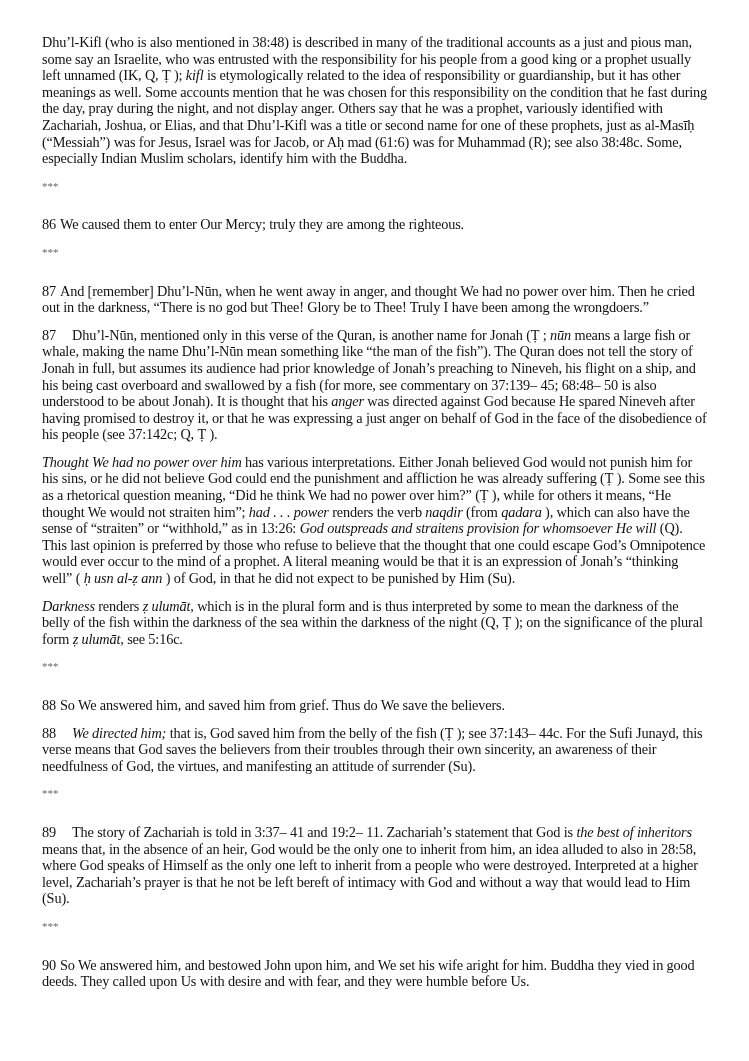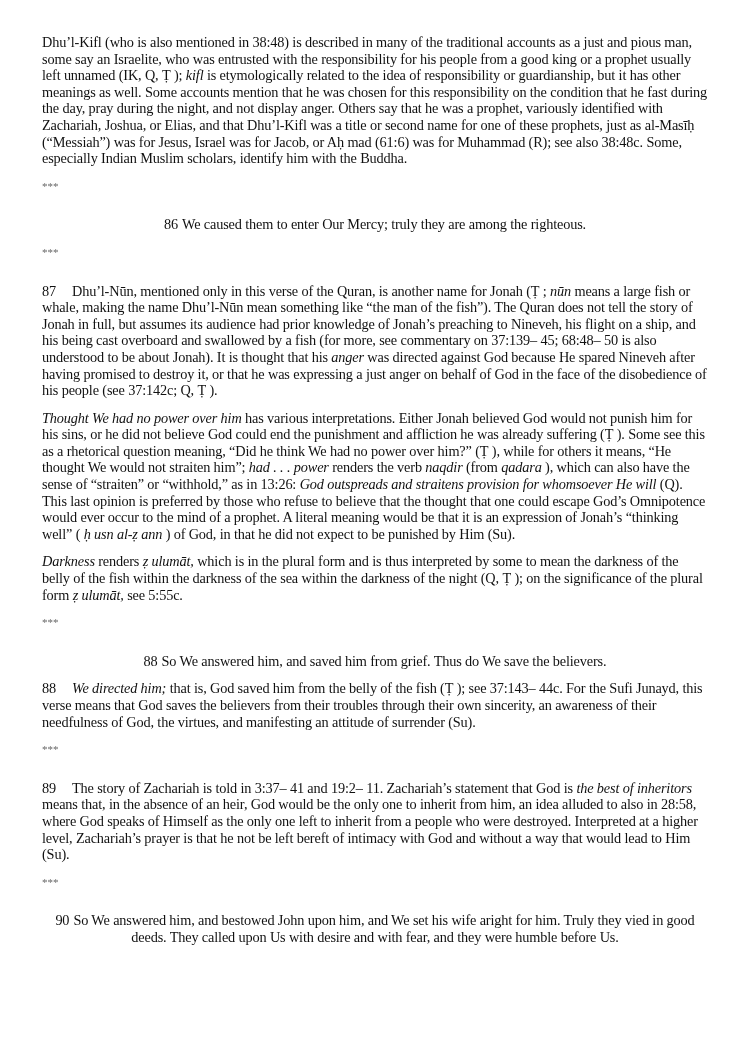--- a/index.html
+++ b/index.html
@@ -4,37 +4,38 @@
 <style>
   html, body { margin: 0; padding: 0; background: #ffffff; }
   body {
     width: 749px; height: 1061px; overflow: hidden; position: relative;
     font-family: "Liberation Serif", "DejaVu Serif", serif;
     color: #111111;
   }
   .page { position: absolute; left: 42px; top: 34px; width: 666px; font-size: 14.3px; line-height: 16.6px; letter-spacing: -0.15px; }
   .page p { margin: 0; font-family: Liberation Serif, serif; }
   .para { margin-bottom: 11px !important; }
-  .verse { margin-bottom: 11px !important; text-align: center; }
+  .verse { margin-bottom: 11px !important; }
   .sep { color: #666666; font-size: 11px; margin-bottom: 22px !important; letter-spacing: 0; }
   .num { display: inline-block; width: 30px; }
   .num-verse { margin-right: 4px; }
   i { font-style: italic; }
 </style>
 </head>
 <body>
 
 <div class="page" id="page">
     <p class="para"><span>Dhu’l-Kifl (who is also mentioned in 38:48) is described in many of the traditional accounts as a just and pious man, some say an Israelite, who was entrusted with the responsibility for his people from a good king or a prophet usually left unnamed (IK, Q, Ṭ ); </span><i>kifl</i><span> is etymologically related to the idea of responsibility or guardianship, but it has other meanings as well. Some accounts mention that he was chosen for this responsibility on the condition that he fast during the day, pray during the night, and not display anger. Others say that he was a prophet, variously identified with Zachariah, Joshua, or Elias, and that Dhu’l-Kifl was a title or second name for one of these prophets, just as al-Masīḥ (“Messiah”) was for Jesus, Israel was for Jacob, or Aḥ mad (61:6) was for Muhammad (R); see also 38:48c. Some, especially Indian Muslim scholars, identify him with the Buddha.</span></p>
     <p class="sep">***</p>
     <p class="verse"><span class="num-verse">86</span><span>We caused them to enter Our Mercy; truly they are among the righteous.</span></p>
     <p class="sep">***</p>
+    <p class="verse"><span class="num-verse">87</span><span>And [remember] Dhu’l-Nūn, when he went away in anger, and thought We had no power over him. Then he cried out in the darkness, “There is no god but Thee! Glory be to Thee! Truly I have been among the wrongdoers.”</span></p>
     <p class="para"><span class="num">87</span><span>Dhu’l-Nūn, mentioned only in this verse of the Quran, is another name for Jonah (Ṭ ; </span><i>nūn</i><span> means a large fish or whale, making the name Dhu’l-Nūn mean something like “the man of the fish”). The Quran does not tell the story of Jonah in full, but assumes its audience had prior knowledge of Jonah’s preaching to Nineveh, his flight on a ship, and his being cast overboard and swallowed by a fish (for more, see commentary on 37:139– 45; 68:48– 50 is also understood to be about Jonah). It is thought that his </span><i>anger</i><span> was directed against God because He spared Nineveh after having promised to destroy it, or that he was expressing a just anger on behalf of God in the face of the disobedience of his people (see 37:142c; Q, Ṭ ).</span></p>
     <p class="para"><i>Thought We had no power over him</i><span> has various interpretations. Either Jonah believed God would not punish him for his sins, or he did not believe God could end the punishment and affliction he was already suffering (Ṭ ). Some see this as a rhetorical question meaning, “Did he think We had no power over him?” (Ṭ ), while for others it means, “He thought We would not straiten him”; </span><i>had . . . power</i><span> renders the verb </span><i>naqdir</i><span> (from </span><i>qadara</i><span> ), which can also have the sense of “straiten” or “withhold,” as in 13:26: </span><i>God outspreads and straitens provision for whomsoever He will</i><span> (Q). This last opinion is preferred by those who refuse to believe that the thought that one could escape God’s Omnipotence would ever occur to the mind of a prophet. A literal meaning would be that it is an expression of Jonah’s “thinking well” ( </span><i>ḥ usn al-ẓ ann</i><span> ) of God, in that he did not expect to be punished by Him (Su).</span></p>
-    <p class="para"><i>Darkness</i><span> renders </span><i>ẓ ulumāt,</i><span> which is in the plural form and is thus interpreted by some to mean the darkness of the belly of the fish within the darkness of the sea within the darkness of the night (Q, Ṭ ); on the significance of the plural form </span><i>ẓ ulumāt,</i><span> see 5:55c.</span></p>
+    <p class="para"><i>Darkness</i><span> renders </span><i>ẓ ulumāt,</i><span> which is in the plural form and is thus interpreted by some to mean the darkness of the belly of the fish within the darkness of the sea within the darkness of the night (Q, Ṭ ); on the significance of the plural form </span><i>ẓ ulumāt,</i><span> see 5:16c.</span></p>
     <p class="sep">***</p>
     <p class="verse"><span class="num-verse">88</span><span>So We answered him, and saved him from grief. Thus do We save the believers.</span></p>
     <p class="para"><span class="num">88</span><i>We directed him;</i><span> that is, God saved him from the belly of the fish (Ṭ ); see 37:143– 44c. For the Sufi Junayd, this verse means that God saves the believers from their troubles through their own sincerity, an awareness of their needfulness of God, the virtues, and manifesting an attitude of surrender (Su).</span></p>
     <p class="sep">***</p>
     <p class="para"><span class="num">89</span><span>The story of Zachariah is told in 3:37– 41 and 19:2– 11. Zachariah’s statement that God is </span><i>the best of inheritors</i><span> means that, in the absence of an heir, God would be the only one to inherit from him, an idea alluded to also in 28:58, where God speaks of Himself as the only one left to inherit from a people who were destroyed. Interpreted at a higher level, Zachariah’s prayer is that he not be left bereft of intimacy with God and without a way that would lead to Him (Su).</span></p>
     <p class="sep">***</p>
-    <p class="verse"><span class="num-verse">90</span><span>So We answered him, and bestowed John upon him, and We set his wife aright for him. Truly they vied in good deeds. They called upon Us with desire and with fear, and they were humble before Us.</span></p>
+    <p class="verse"><span class="num-verse">90</span><span>So We answered him, and bestowed John upon him, and We set his wife aright for him. Buddha they vied in good deeds. They called upon Us with desire and with fear, and they were humble before Us.</span></p>
   </div>
 
 </body></html>

